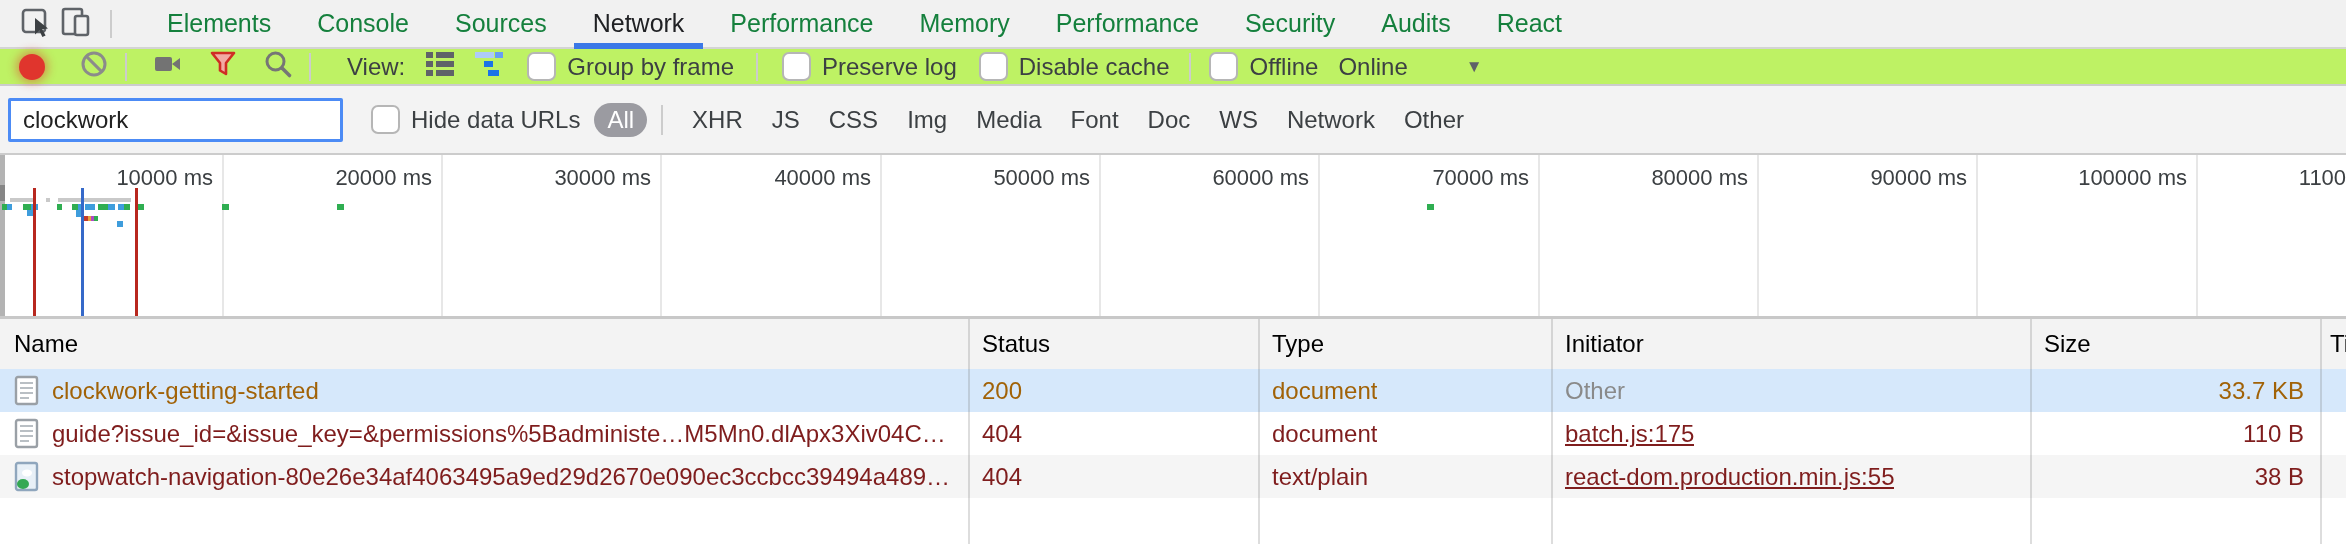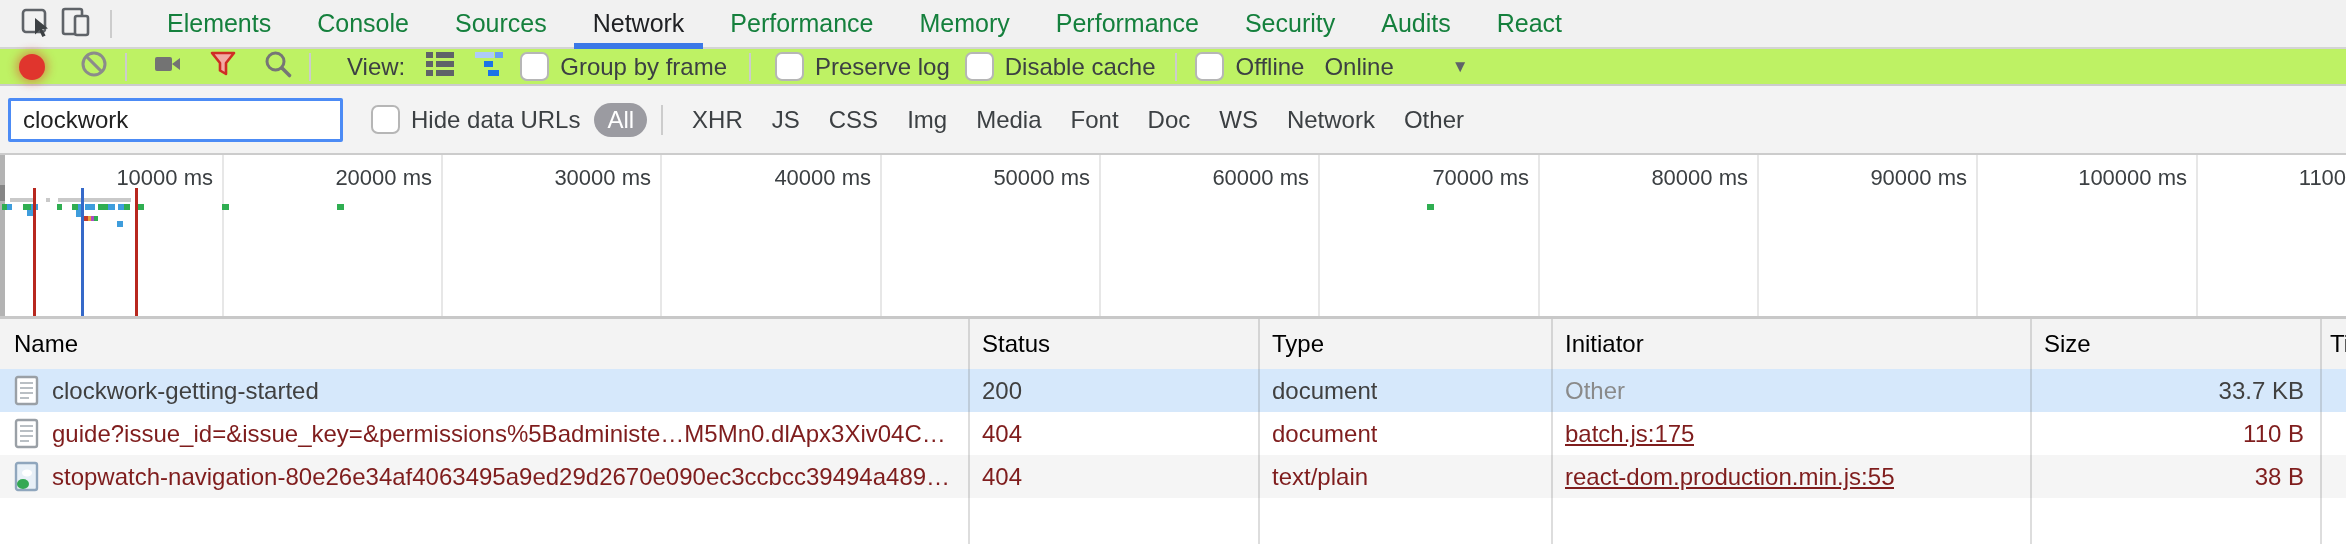--- a/index.html
+++ b/index.html
@@ -14,21 +14,21 @@
   .tabstrip{display:flex;align-items:stretch;height:100%;margin-left:18px;}
   .tab{display:flex;align-items:center;padding:0 23px;font-size:25px;color:#15803d;position:relative;cursor:default;}
   .tab.active{color:#202124;}
   .tab.active::after{content:"";position:absolute;left:4px;right:4px;bottom:-2px;height:6px;background:#3b78e7;}
 
   
   .toolbar{height:35px;background:#bef264;border-bottom:2px solid #ccc;display:flex;align-items:center;font-size:24px;color:#3c4043;}
   .rec{width:26px;height:26px;border-radius:50%;background:#e0352d;box-shadow:0 0 10px 3px rgba(224,53,45,.45);margin-left:19px;}
   .tb-ic{display:flex;align-items:center;justify-content:center;margin-left:26px;}
   .view-label{margin-left:22px;}
-  .cbgroup{display:flex;align-items:center;margin-left:15px;}
+  .cbgroup{display:flex;align-items:center;margin-left:22px;}
   .cb{width:25px;height:25px;border:2px solid #b6b6b6;border-radius:7px;background:#fff;margin-right:11px;flex:none;}
   .ddl-arrow{font-size:17px;color:#5f6368;margin-left:58px;}
 
   
   .filterbar{height:67px;background:#f3f3f3;border-bottom:2px solid #ccc;display:flex;align-items:center;font-size:24px;color:#3c4043;}
   .filter-input{width:305px;height:38px;margin-left:8px;border:3px solid #4c8bf5;border-radius:2px;background:#fff;font-size:24px;font-family:"Liberation Sans",sans-serif;color:#222;padding:0 12px;outline:none;}
   .ftypes{display:flex;align-items:center;}
   .ftype{margin-left:29px;cursor:default;}
   .ftype.active{margin-left:14px;background:#9b9ba1;color:#fff;border-radius:18px;padding:3px 13px;}
   .ft-div{width:2px;height:30px;background:#ccc;margin-left:14px;}
@@ -41,21 +41,21 @@
   .ov-line{position:absolute;top:33px;height:128px;width:3px;}
 
   
   .table-area{position:relative;height:225px;background:#fff;font-size:24px;}
   .thead{position:absolute;left:0;top:0;width:2346px;height:50px;background:#f3f3f3;border-bottom:1px solid #ddd;}
   .thcell{position:absolute;top:0;height:50px;line-height:50px;color:#000000;white-space:nowrap;}
   .col-div{position:absolute;top:0;bottom:0;width:2px;background:rgba(120,120,120,.25);z-index:5;}
   .row{position:absolute;left:0;width:2346px;height:43px;line-height:43px;background:#fff;}
   .row.striped{background:#f5f5f5;}
   .row.selected{background:#d6e8fb;}
-  .row .cell{position:absolute;top:0;height:43px;line-height:43px;white-space:nowrap;overflow:hidden;color:#404040;}
+  .row .cell{position:absolute;top:0;height:43px;line-height:43px;white-space:nowrap;overflow:hidden;color:#a16207;}
   .row.error .cell{color:#7f1d1d;}
   .cell.muted{color:#8a8a8a;}
   .cell.link{text-decoration:underline;cursor:pointer;}
   .cell.size{right:42px;text-align:right;}
   .rowicon{position:absolute;left:13px;top:6px;width:27px;height:31px;}
   .namecell{left:52px;max-width:900px;}
 </style>
 </head>
 <body>
 

